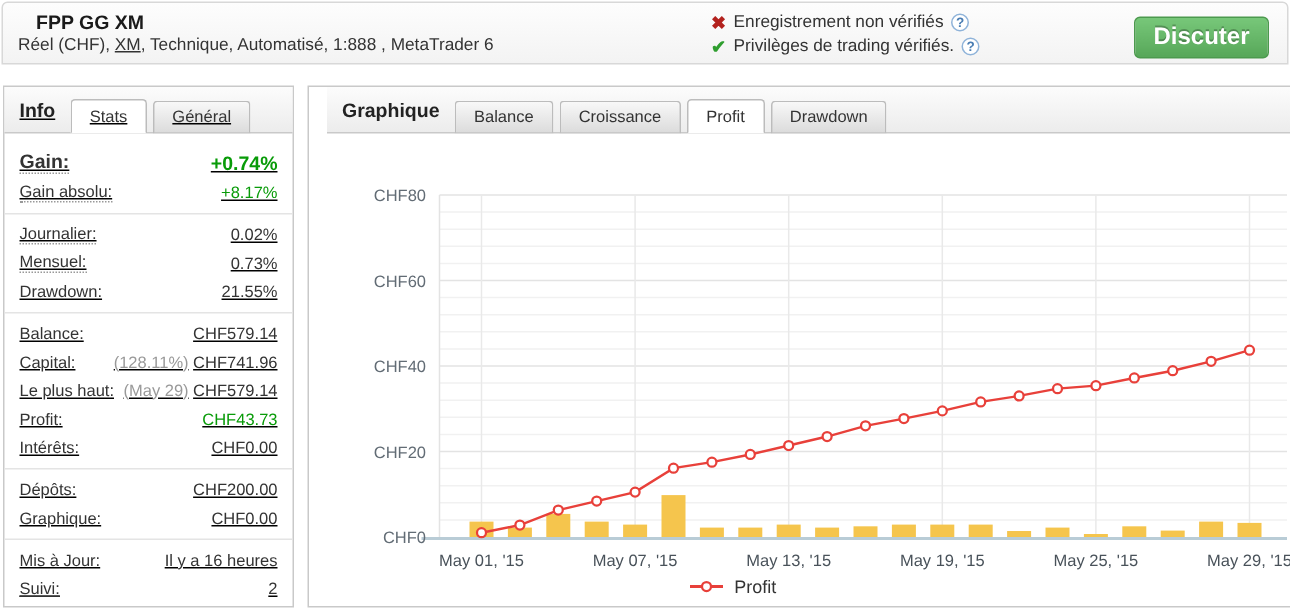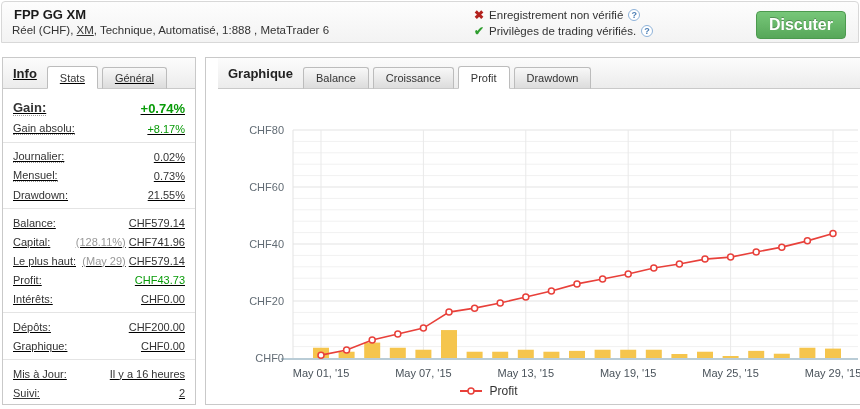--- a/index.html
+++ b/index.html
@@ -4,21 +4,21 @@
 <style>
   * { box-sizing: border-box; margin: 0; padding: 0; }
   html,body { width: 860px; height: 409px; background:#fff; overflow:hidden;
               font-family:"Liberation Sans", sans-serif; }
   .page { position:relative; width:860px; height:409px; }
 
   
   .top-header { position:absolute; left:1px; top:1px; width:858px; height:42px;
       background:linear-gradient(#fdfdfd,#f3f3f3); border:1px solid #d8d8d8;
       border-radius:4px 4px 0 0; }
-  .account-title { position:absolute; left:12px; top:5px; font-size:13px; font-weight:bold; color:#1a1a1a; }
+  .account-title { position:absolute; left:22px; top:5px; font-size:13px; font-weight:bold; color:#1a1a1a; }
   .account-subtitle { position:absolute; left:10px; top:22px; font-size:11.5px; color:#333; }
   .broker-link { color:#333; text-decoration:underline; cursor:pointer; }
   .verify-block { position:absolute; left:472px; top:5px; font-size:11.5px; color:#333; }
   .verify-row { display:flex; align-items:center; gap:5px; height:16px; }
   .vx { color:#b3221e; font-size:12px; font-weight:bold; }
   .vc { color:#2f9e2f; font-size:12px; font-weight:bold; }
   .qmark { display:inline-block; width:12px; height:12px; border:1px solid #8fb3d9; border-radius:50%;
       color:#4a7db3; background:#fff; font-size:9px; line-height:10px; text-align:center; font-weight:bold; cursor:pointer; }
   .discuss-btn { position:absolute; right:12px; top:9px; padding:4px 12px;
       background:linear-gradient(#77c779,#57a759); border:1px solid #4c9a4e; border-radius:4px;
@@ -62,21 +62,21 @@
 
 <div class="page">
 
   <div class="top-header">
     <div class="account-title">FPP GG XM</div>
     <div class="account-subtitle"><span>Réel (CHF), </span><a class="broker-link">XM</a><span>, Technique, Automatisé, 1:888 , MetaTrader 6</span></div>
 
     <div class="verify-block">
       <div class="verify-row">
         <span class="vx">✖</span>
-        <span>Enregistrement non vérifié</span>
+        <span>Enregistrement non vérifiés</span>
         <span class="qmark">?</span>
       </div>
       <div class="verify-row">
         <span class="vc">✔</span>
         <span>Privilèges de trading vérifiés.</span>
         <span class="qmark">?</span>
       </div>
     </div>
 
     <button class="discuss-btn">Discuter</button>

